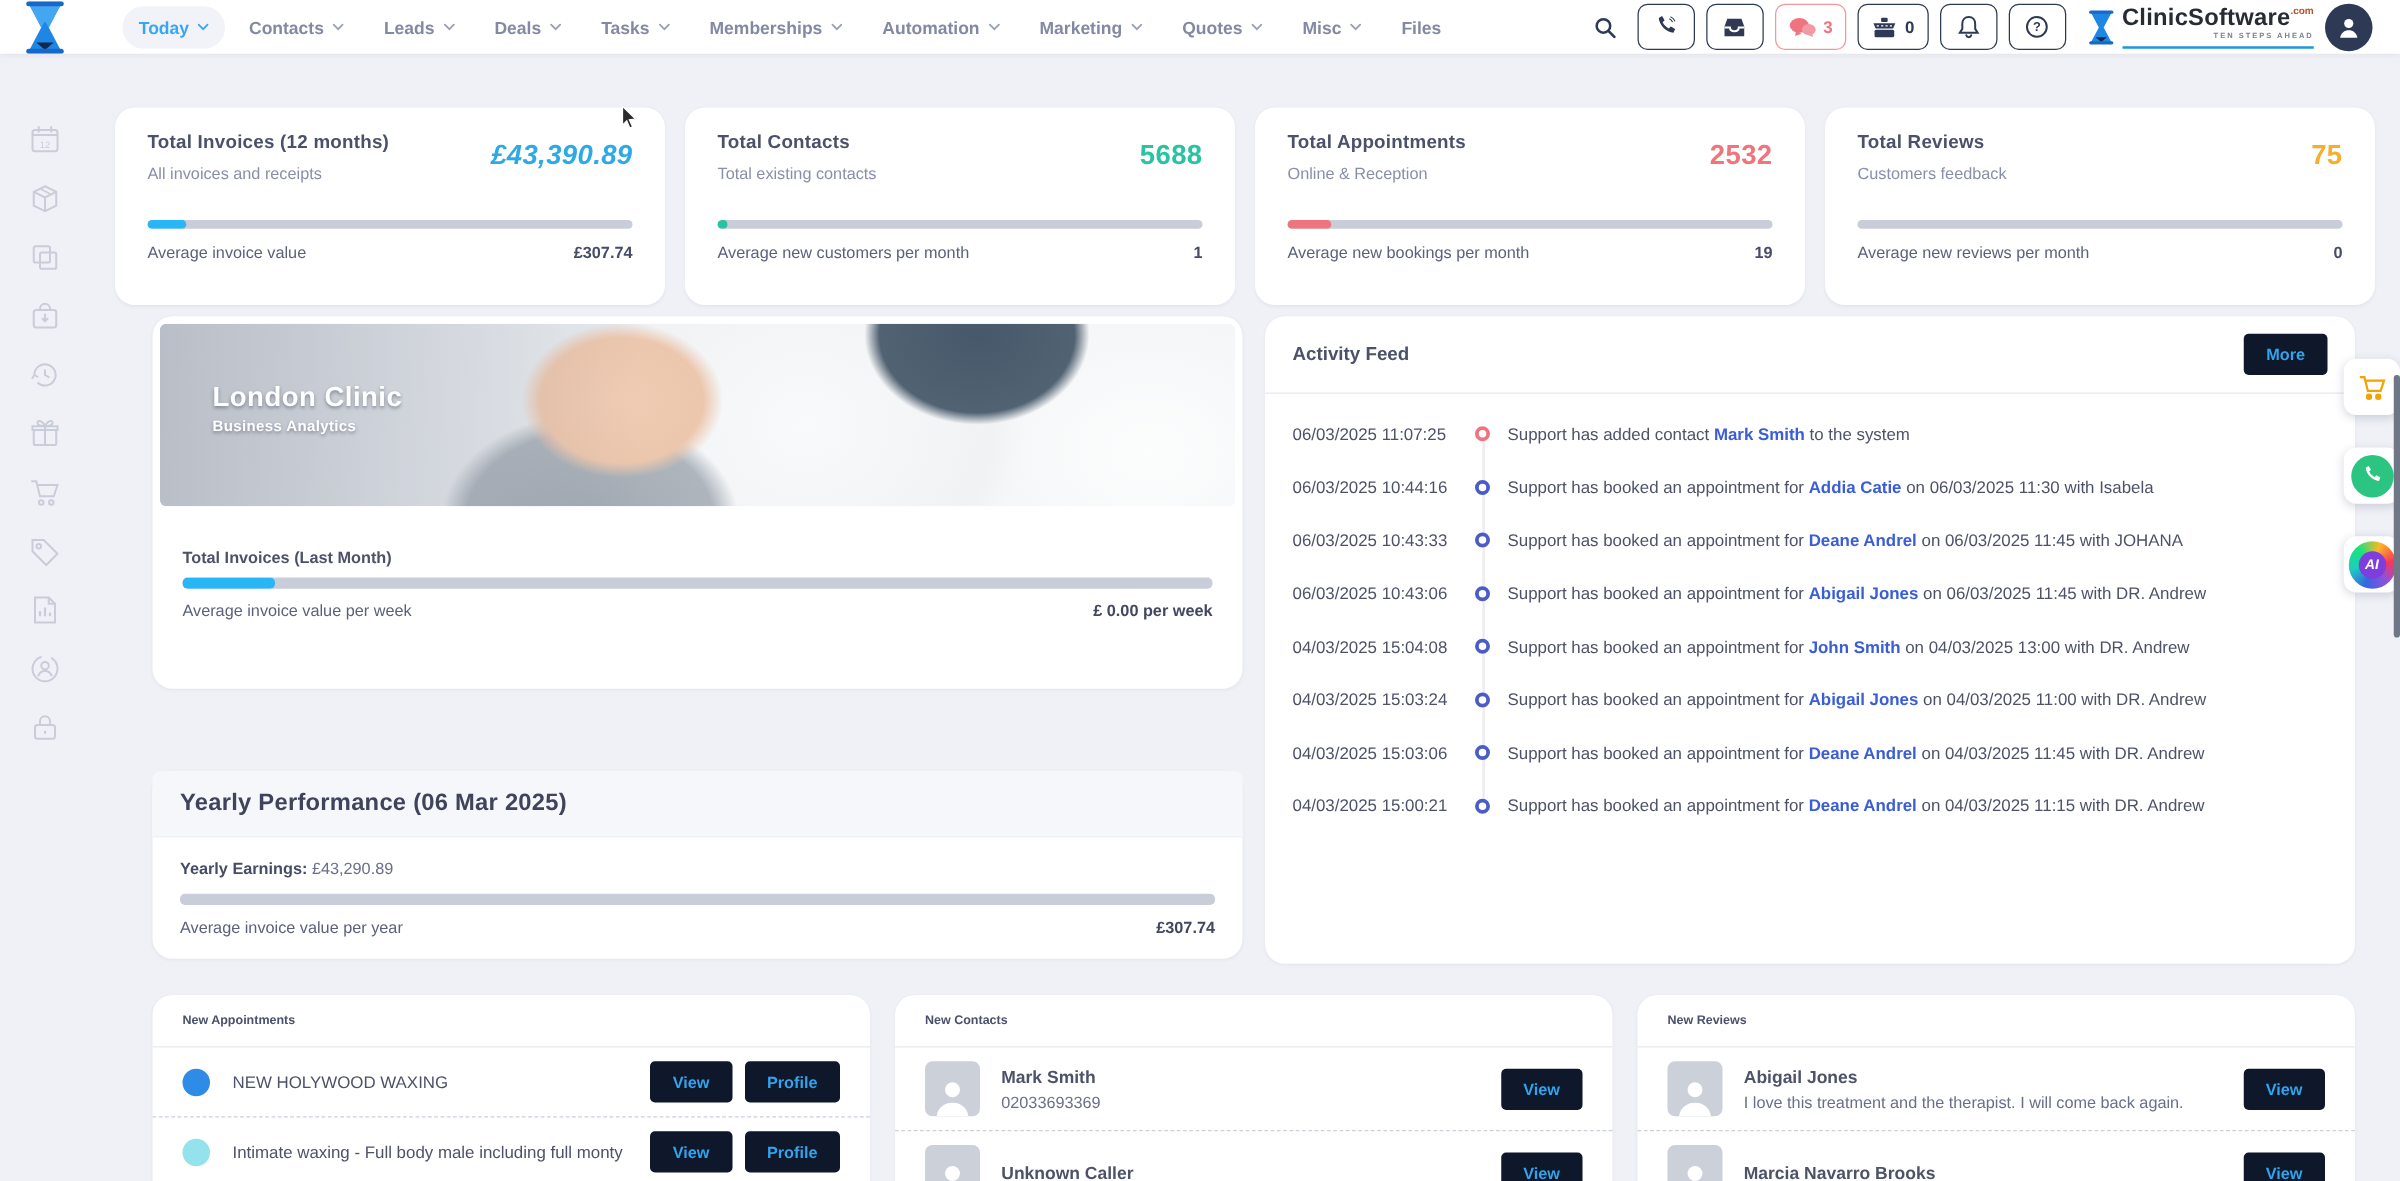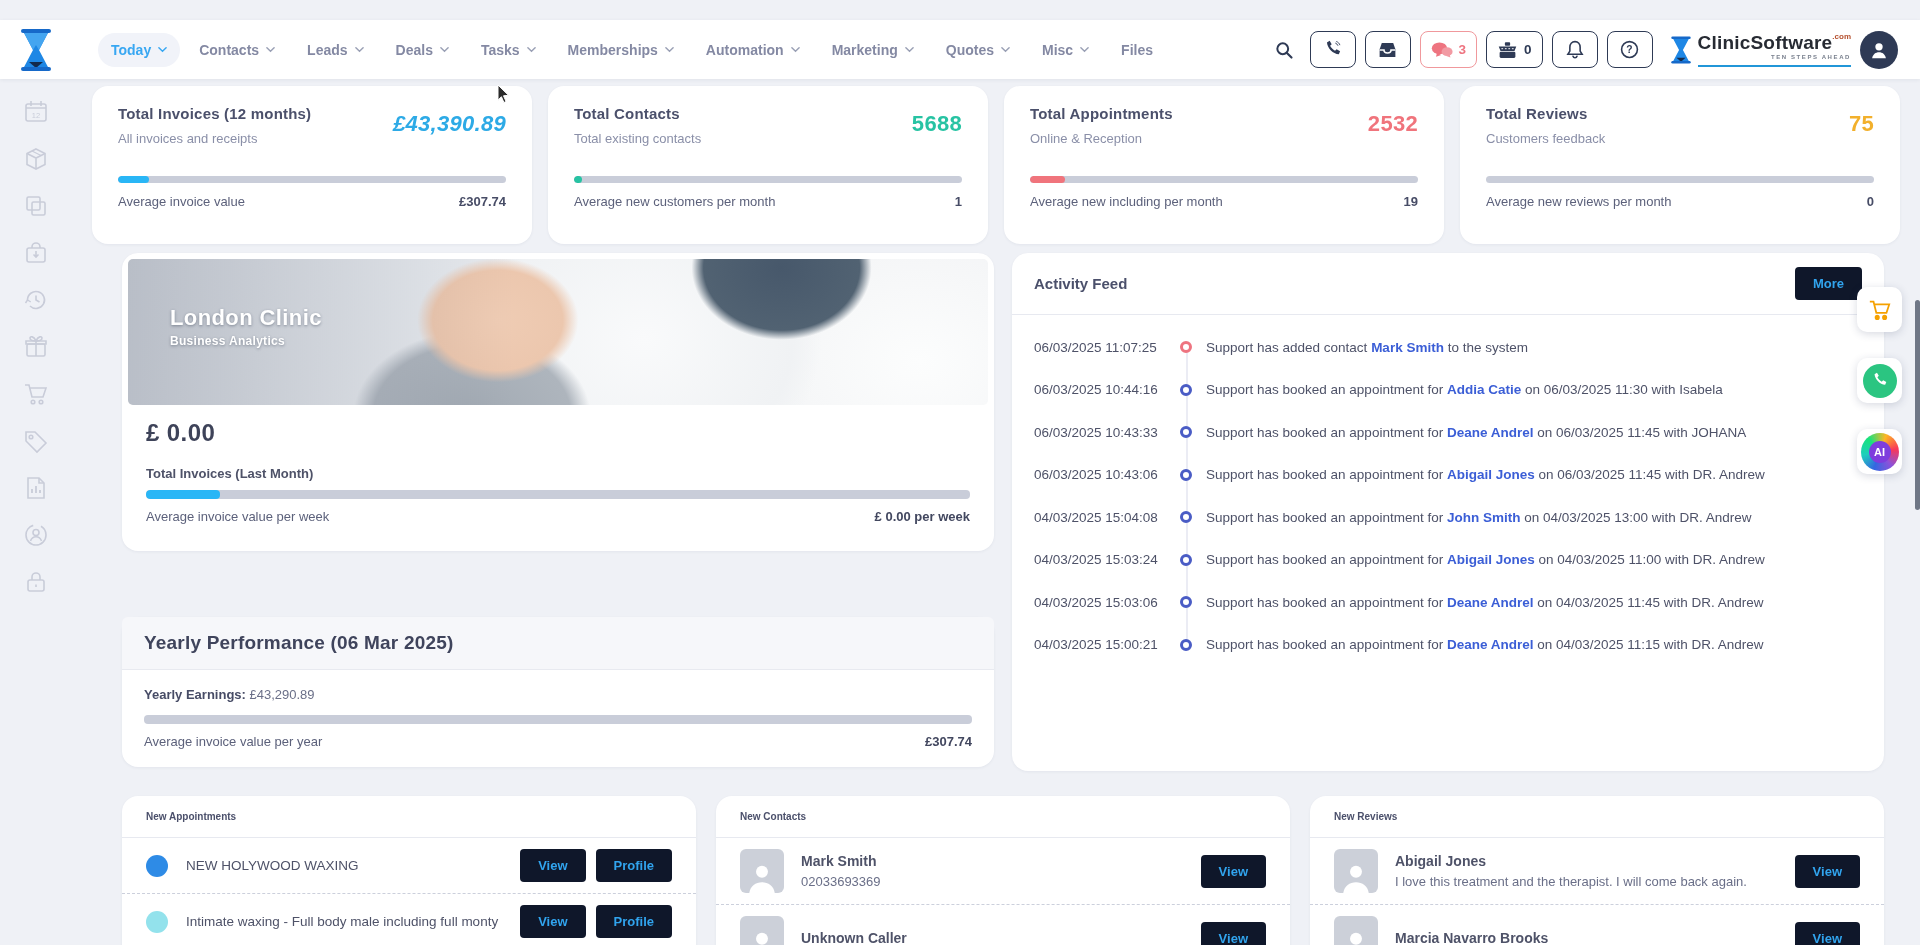--- a/index.html
+++ b/index.html
@@ -1,21 +1,21 @@
 <!DOCTYPE html>
 <html><head>
 <meta charset="utf-8">
 <style>
   * { margin:0; padding:0; box-sizing:border-box; }
   html,body { width:1920px; height:945px; overflow:hidden; }
   body { font-family:"Liberation Sans", sans-serif; background:#eff1f6; color:#4e5268; position:relative; }
 
   
-  .topbar { position:absolute; top:0; left:0; right:0; height:59px; background:#fff;
-            display:flex; align-items:center; box-shadow:0 1px 4px rgba(30,40,70,.07); z-index:30;margin-top:20px; }
+  .topbar { position:absolute; top:0; left:0; right:0; height:43px; background:#fff;
+            display:flex; align-items:center; box-shadow:0 1px 4px rgba(30,40,70,.07); z-index:30; }
   .logo-box { width:72px; display:flex; justify-content:center; align-items:center; }
   .main-nav { display:flex; align-items:center; gap:6px; margin-left:26px; }
   .nav-item { display:flex; align-items:center; gap:7px; padding:9px 13px; border-radius:18px;
               font-size:14px; font-weight:600; color:#8489a3; cursor:pointer; white-space:nowrap; }
   .nav-item.active { color:#38a7f2; background:#f1f3f9; }
   .chev { width:9px; height:9px; display:inline-block; }
   .chev svg { display:block; }
   .top-actions { margin-left:auto; display:flex; align-items:center; gap:9px; padding-right:22px; }
   .icon-plain { width:34px; height:34px; display:flex; align-items:center; justify-content:center; cursor:pointer; }
   .icon-btn { height:37px; min-width:46px; padding:0 10px; border:1.6px solid #2e3a55; border-radius:8px;
@@ -107,21 +107,21 @@
   .dot { width:22px; height:22px; border-radius:50%; flex:none; margin-right:18px; }
   .row-label { font-size:13.5px; color:#4e5268; flex:1; padding-right:8px; }
   .row-actions { display:flex; gap:10px; }
   .pers-avatar { width:44px; height:44px; border-radius:6px; background:#ccd0d9; flex:none; margin-right:17px;
                  display:flex; align-items:flex-end; justify-content:center; overflow:hidden; }
   .pers-info { flex:1; padding-right:8px; }
   .pers-name { font-size:14px; font-weight:600; color:#4e5268; }
   .pers-sub { font-size:13px; color:#6a6f88; margin-top:5px; }
 
   
-  .fab-col { position:absolute; right:18px; top:287px; display:flex; flex-direction:column; gap:26px; z-index:40; }
+  .fab-col { position:absolute; right:0; top:287px; display:flex; flex-direction:column; gap:26px; z-index:40;font-style:italic; }
   .fab { width:45px; height:45px; background:#fff; border-radius:10px; box-shadow:0 2px 8px rgba(40,50,90,.18);
          display:flex; align-items:center; justify-content:center; cursor:pointer; }
   .fab-phone-bg { width:34px; height:34px; border-radius:50%; background:#2bc581; display:flex; align-items:center; justify-content:center; }
   .ai-wrap { width:38px; height:38px; border-radius:50%; position:relative;
         background:conic-gradient(from 20deg,#f7b731,#eb3b5a,#8854d0,#3867d6,#2bcbba,#26de81,#f7b731); filter:saturate(1.1); }
   .ai-badge { position:absolute; inset:8px; border-radius:50%; background:#7a3fd1; color:#fff; font-size:11px;
         font-weight:700; display:flex; align-items:center; justify-content:center; }
 
   .scroll-thumb { position:absolute; right:0; top:300px; width:5px; height:210px; background:#6f7786; border-radius:3px; z-index:50; }
   .cursor { position:absolute; left:497px; top:84px; z-index:60; pointer-events:none; }
@@ -414,21 +414,21 @@
         <div>
           <div class="stat-title">Total Appointments</div>
           <div class="stat-sub">Online &amp; Reception</div>
         </div>
         <div class="stat-value" style="color: rgb(240, 116, 124);">2532</div>
       </div>
       <div class="pbar">
           <div class="seg" style="background: rgb(240, 116, 124); width: 9%;"></div>
         </div>
       <div class="stat-foot">
-          <span>Average new including per month</span>
+          <span>Average new bookings per month</span>
           <b>19</b>
         </div>
     </div>
     <div class="card stat-card">
       <div class="stat-top">
         <div>
           <div class="stat-title">Total Reviews</div>
           <div class="stat-sub">Customers feedback</div>
         </div>
         <div class="stat-value" style="color: rgb(242, 176, 44);">75</div>
@@ -446,21 +446,20 @@
   <section class="mid-grid">
     <div class="col-left">
       <div class="card clinic-card">
         <div class="banner">
           <div class="banner-txt">
             <div class="banner-title">London Clinic</div>
             <div class="banner-sub">Business Analytics</div>
           </div>
         </div>
         <div class="clinic-body">
-          <div class="clinic-amount">£ 0.00</div>
           <div class="clinic-label">Total Invoices (Last Month)</div>
           <div class="pbar">
               <div class="seg" style="background: rgb(41, 182, 246); width: 9%;"></div>
             </div>
           <div class="clinic-foot">
             <span>Average invoice value per week</span>
             <b>£ 0.00 per week</b>
           </div>
         </div>
       </div>

